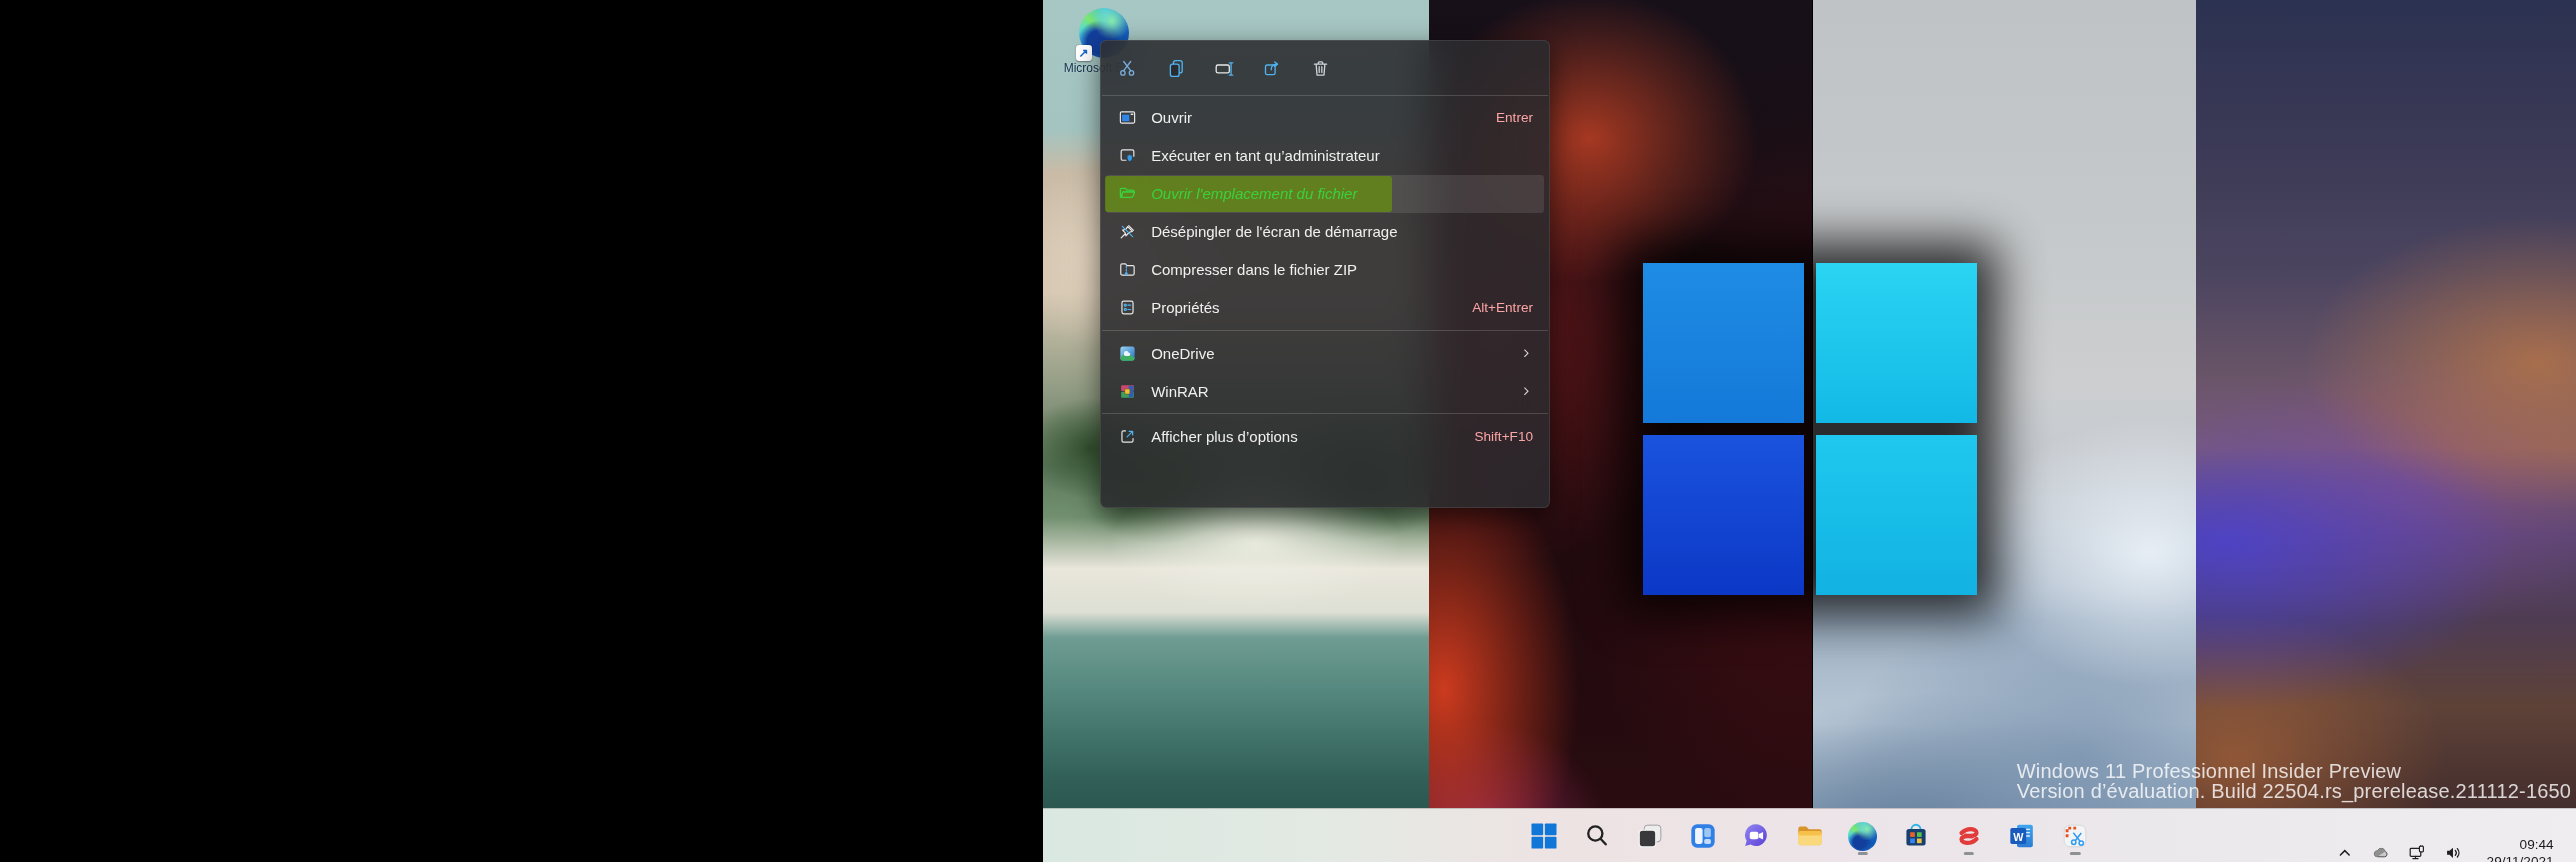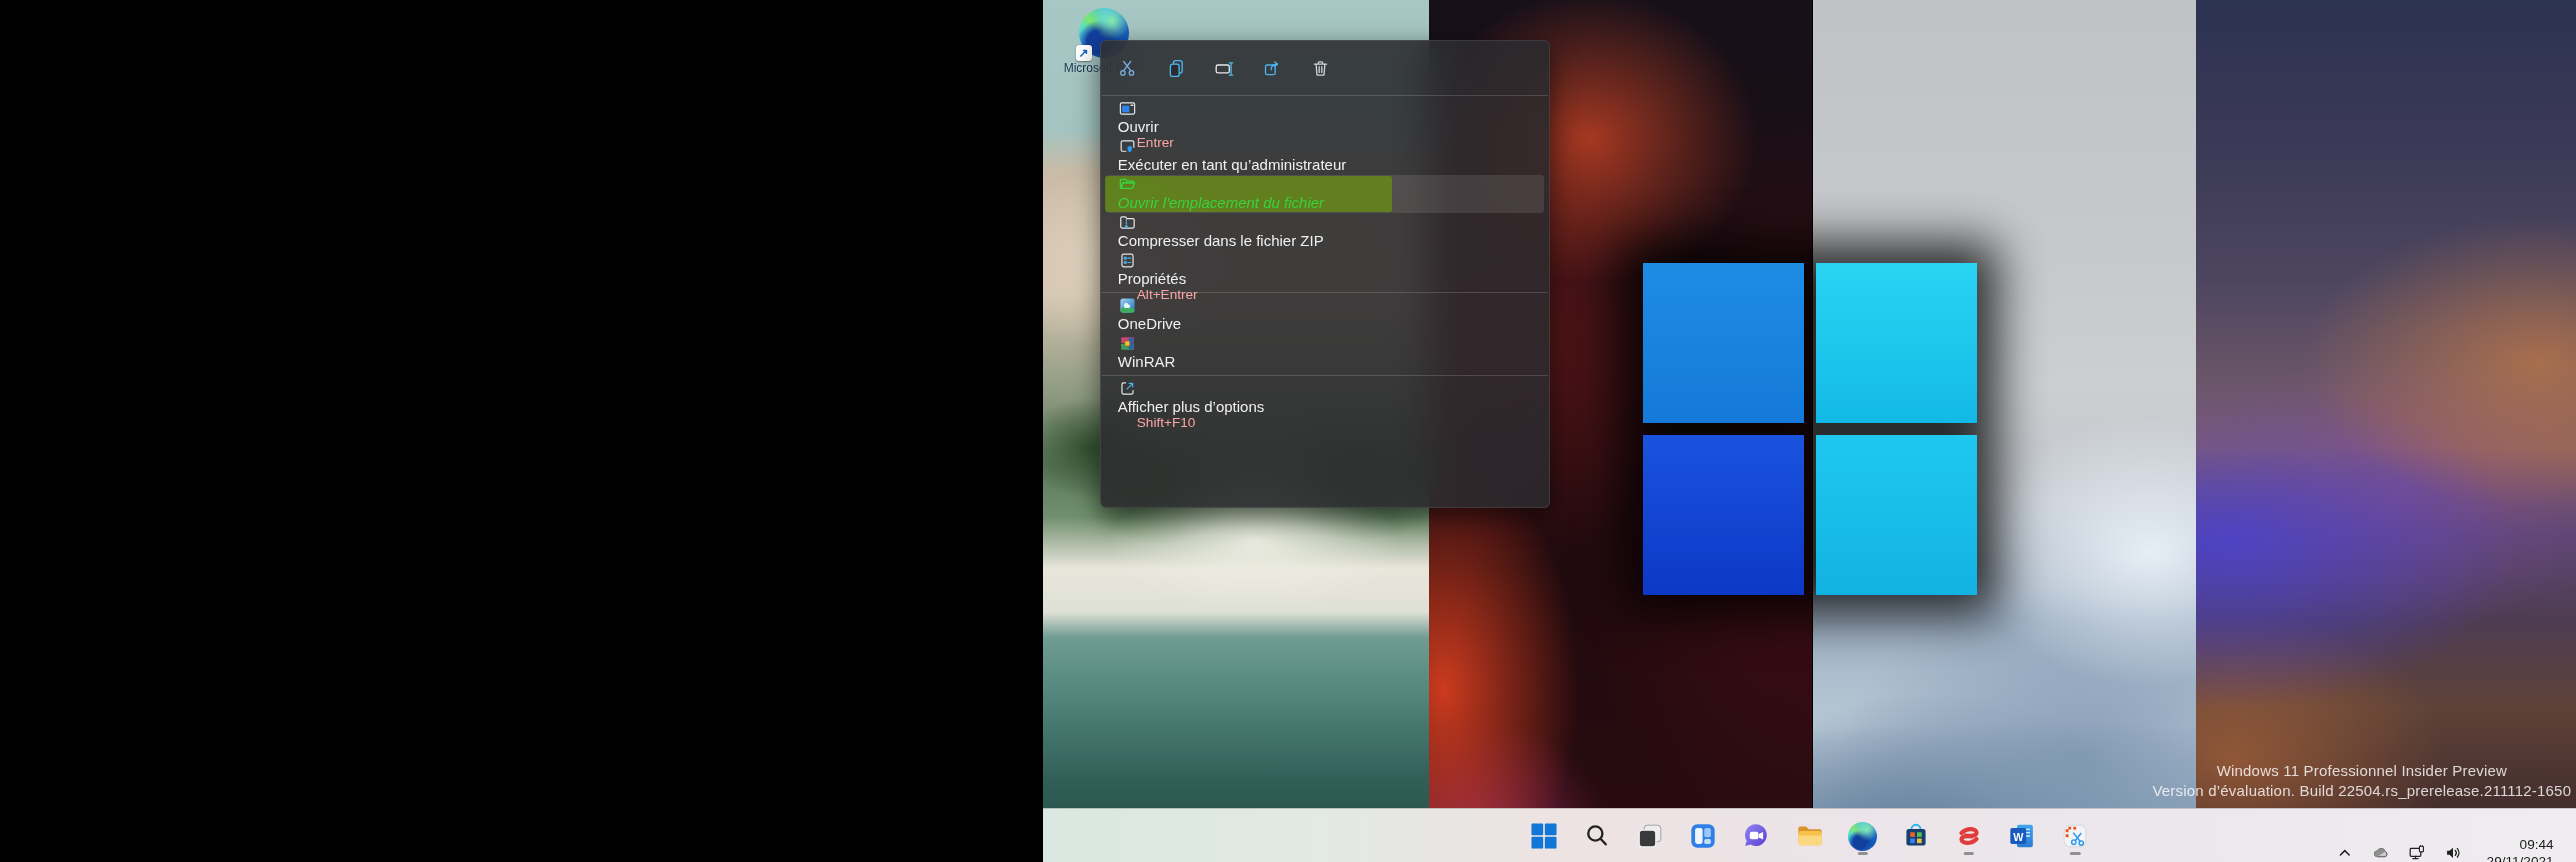--- a/index.html
+++ b/index.html
@@ -47,22 +47,22 @@
   
   #win-logo { position:absolute; left:600px; top:263px; width:334px; height:332px; }
   #win-logo .halo { position:absolute; inset:-21px; background:#000; filter:blur(24px); opacity:.78; border-radius:9.6px; }
   #win-logo .pane { position:absolute; width:161px; height:160px; }
   .pane.tl { left:0; top:0;    background:linear-gradient(180deg,#1f8ce4,#1479d9); }
   .pane.tr { right:0; top:0;   background:linear-gradient(180deg,#2ad4f2,#13b9e6); }
   .pane.bl { left:0; bottom:0; background:linear-gradient(180deg,#1a53de,#0c38c6); }
   .pane.br { right:0; bottom:0;background:linear-gradient(180deg,#1fc8ee,#12b2e2); }
 
   
-  #watermark { position:absolute; right:4.8px; bottom:61px; text-align:center;
-    color:rgba(255,255,255,.8); font-size:15px; line-height:20px; letter-spacing:0.2px; }
+  #watermark { position:absolute; right:4.8px; bottom:61px; text-align:left;
+    color:rgba(255,255,255,.8); font-size:20px; line-height:20px; letter-spacing:0.2px; }
 
   
   #edge-shortcut { position:absolute; left:11.2px; top:8px; width:99px; text-align:center; }
   .edge-ball { position:relative; width:50px; height:50px; margin:0 auto; border-radius:50%;
     background:
       radial-gradient(circle at 66% 26%, rgba(140,240,170,.95) 0%, rgba(140,240,170,0) 38%),
       radial-gradient(circle at 40% 68%, #123f9e 0%, #123f9e 26%, rgba(18,63,158,0) 48%),
       conic-gradient(from 130deg at 48% 52%, #0c57b4 0%, #2079d8 16%, #3fc1f0 33%,
         #5fe0c0 44%, #7ce66e 52%, #43c0ec 66%, #1a63c4 84%, #0c57b4 100%); }
   .shortcut-badge { position:absolute; left:-3.2px; bottom:-3.2px; width:16px; height:16px;
@@ -75,22 +75,22 @@
   #context-menu { position:absolute; left:57px; top:40px; width:450px; height:468px;
     background:rgba(42,42,45,.88);
     -webkit-backdrop-filter:blur(21px) saturate(1.25); backdrop-filter:blur(21px) saturate(1.25);
     border:0.8px solid rgba(255,255,255,.09); border-radius:6.4px;
     box-shadow:0 8px 27px rgba(0,0,0,.55); padding:4.8px 0; z-index:20; }
   .qa-row { display:flex; align-items:center; height:46px; padding-left:13.6px; gap:21px; }
   .qa-btn { width:27px; height:27px; display:flex; align-items:center; justify-content:center;
     border-radius:3.2px; background:transparent; border:none; cursor:pointer; }
   .qa-btn svg { width:21px; height:21px; }
   .menu-sep { height:0.8px; background:rgba(255,255,255,.16); margin:3.2px 0.8px; }
-  .menu-item { position:relative; display:flex; height:38px;
-    margin:0 4.8px; border-radius:3.2px; padding:0 11.2px 0 12px; cursor:pointer;flex-direction:column; }
+  .menu-item { position:relative; display:flex; align-items:center; height:38px;
+    margin:0 4.8px; border-radius:3.2px; padding:0 11.2px 0 12px; cursor:pointer; }
   .menu-item .mi-icon { width:19px; height:19px; margin-right:14.4px; flex:0 0 19px; z-index:2; }
   .mi-icon svg { width:19px; height:19px; display:block; }
   .mi-label { flex:1; font-size:15px; color:#f0f0f0; white-space:nowrap; z-index:2; }
   .mi-shortcut { font-size:13.6px; color:#fca5a5; margin-left:19px; z-index:2; }
   .mi-chevron { width:14.4px; height:14.4px; z-index:2; }
   .menu-item.green { background:rgba(255,255,255,.10);font-style:italic; }
   .menu-item.green .green-marker { position:absolute; left:-0.8px; top:0.8px; bottom:0.8px; width:287px;
     background:rgba(106,156,0,.62); border-radius:2.4px; z-index:1; }
   .menu-item.green .mi-label { color:#3ad13e; }
   .ic-w { stroke:#e8e8e8; fill:none; stroke-width:1.5; stroke-linecap:round; stroke-linejoin:round; }
@@ -221,20 +221,29 @@
         <span class="green-marker"></span>
         <span class="mi-icon">
           <svg viewBox="0 0 24 24">
               <path class="ic-g" d="M3 7 a1.6 1.6 0 0 1 1.6-1.6 h4.6 l1.9 2.2 h7.3 A1.6 1.6 0 0 1 20 9.2 V10 H6 l-2 7"></path>
           <path class="ic-g" d="M3 7 v8.4 A1.6 1.6 0 0 0 4.6 17 H17 c.9 0 1.5-.5 1.8-1.3 L21 10 H6 l-2 7"></path>
             </svg>
         </span>
         <span class="mi-label">Ouvrir l'emplacement du fichier</span>
       </div>
 
+      <div class="menu-item">
+        <span class="mi-icon">
+          <svg viewBox="0 0 24 24">
+              <path class="ic-w" d="M13.5 4.5 l6 6 M12.2 5.8 l6 6 -3.8 1.2 -4.4 4.4 -1-4 -3.2-3.2 4-1 z M8.8 15.2 L4 20"></path>
+          <path class="ic-b" d="M5.5 5.5 L18.5 18.5"></path>
+            </svg>
+        </span>
+        <span class="mi-label">Désépingler de l'écran de démarrage</span>
+      </div>
 
       <div class="menu-item">
         <span class="mi-icon">
           <svg viewBox="0 0 24 24">
               <path class="ic-w" d="M3.5 6.5 a1.6 1.6 0 0 1 1.6-1.6 h4.4 l1.9 2.2 h7.4 a1.6 1.6 0 0 1 1.6 1.6 v8.6 a1.8 1.8 0 0 1-1.8 1.8 H5.3 a1.8 1.8 0 0 1-1.8-1.8 z"></path>
           <path class="ic-b" d="M10.5 8 v8.5" stroke-dasharray="2 1.7"></path>
               <circle class="ic-b" cx="10.5" cy="17.5" r="1.2"></circle>
             </svg>
         </span>
         <span class="mi-label">Compresser dans le fichier ZIP</span>

